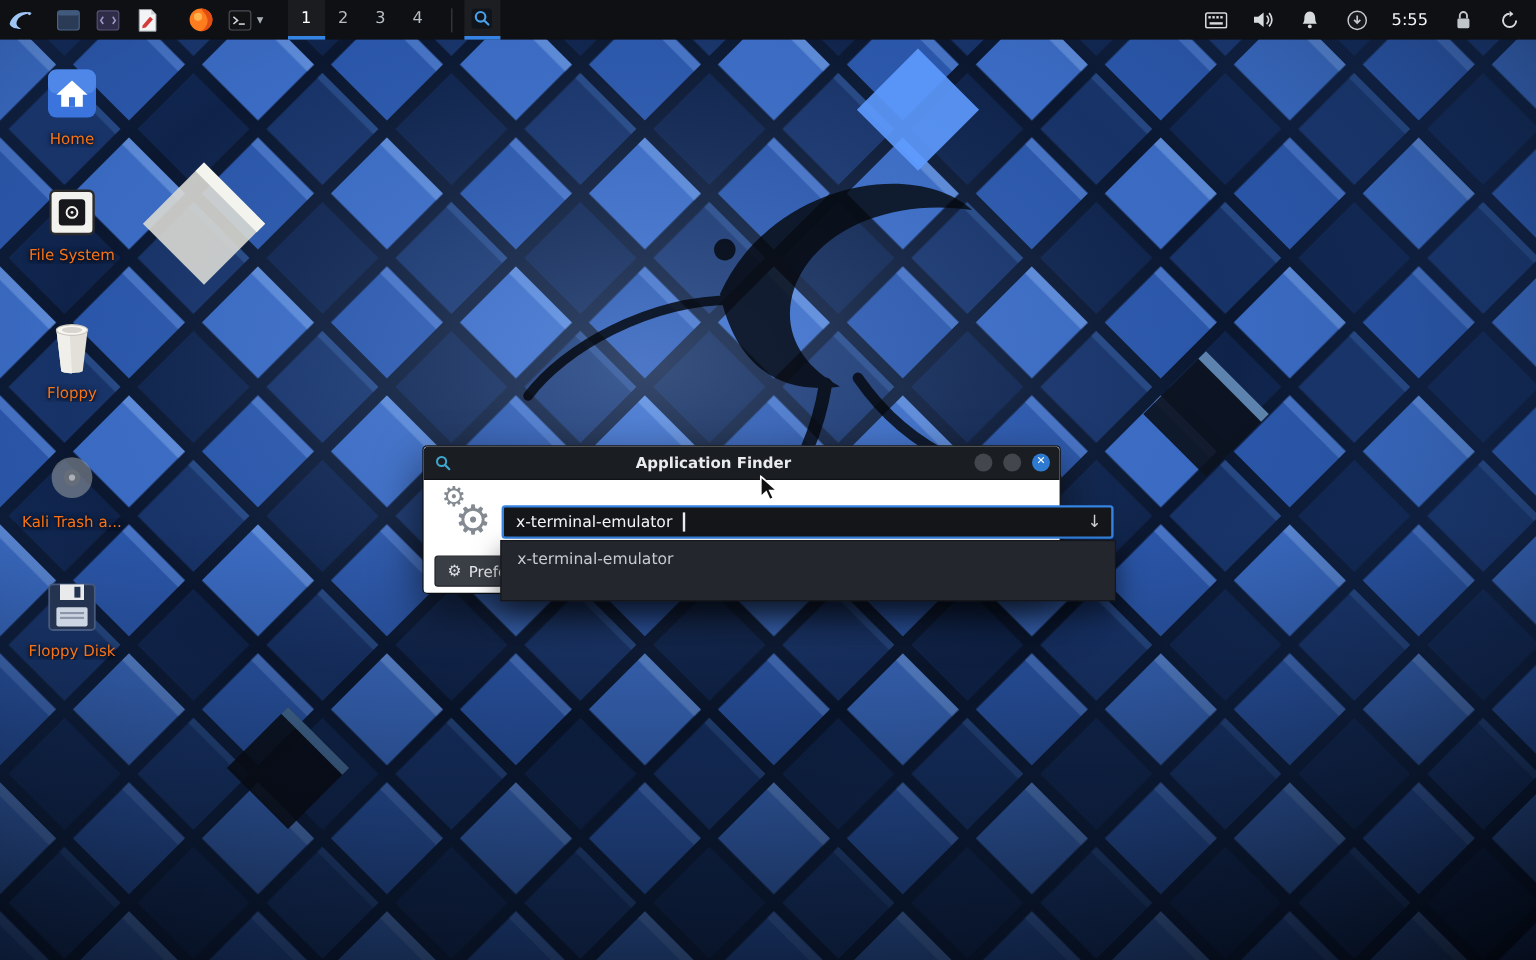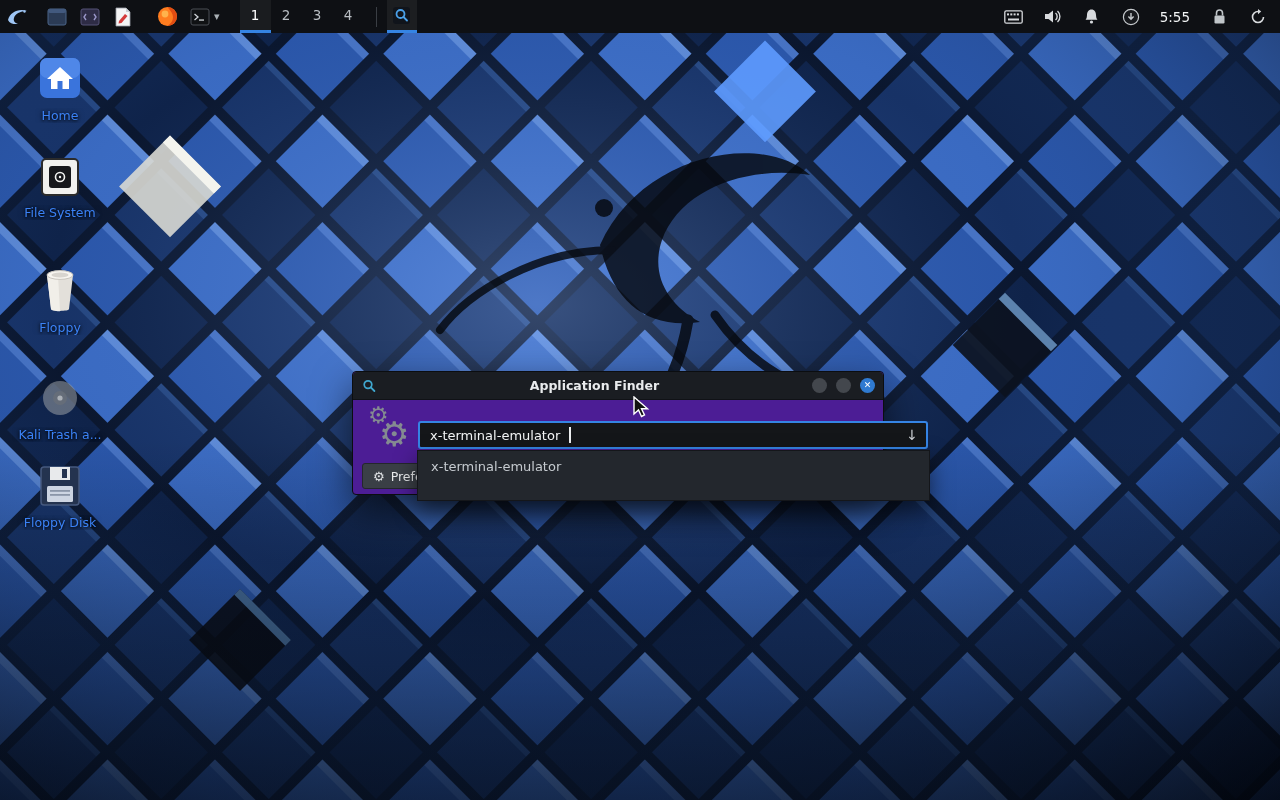--- a/index.html
+++ b/index.html
@@ -25,27 +25,27 @@
   .sep { width:1px; height:20px; background:#3a3e44; margin:0 10px 0 12px; }
   .task-btn { width:30px; height:100%; display:flex; align-items:center; justify-content:center;
               border-bottom:3px solid #3584e4; background:rgba(255,255,255,0.06); cursor:pointer; }
   .panel-right { margin-left:auto; display:flex; align-items:center; gap:19px; padding-right:12px; height:100%; }
   .tray { width:20px; height:20px; display:flex; align-items:center; justify-content:center; cursor:pointer; }
   .clock { font-size:13.5px; color:#f2f4f5; cursor:pointer;text-align:right; }
 
   
   .dicon { position:absolute; left:12px; width:96px; text-align:center; z-index:5; cursor:pointer; }
   .dicon .img { height:50px; display:flex; align-items:flex-end; justify-content:center; }
-  .dicon .lbl { margin-top:7px; font-size:12.5px; color:#3b82f6;
+  .dicon .lbl { margin-top:7px; font-size:12.5px; color:#f97316;
                 text-shadow:0 1px 3px rgba(0,0,0,0.95), 0 0 6px rgba(0,0,0,0.6);
                 white-space:nowrap; overflow:hidden; text-overflow:ellipsis; }
 
   
   .finder { position:absolute; left:352px; top:371px; width:532px; height:124px;
-            background:#4c1d95; border:1px solid #0b0d10; border-radius:4px;
+            background:#ffffff; border:1px solid #0b0d10; border-radius:4px;
             box-shadow:0 16px 38px rgba(0,0,0,0.6); z-index:20; }
   .titlebar { height:28px; display:flex; align-items:center; padding:0 8px;
               background:#1a1d22; border-bottom:1px solid #101216; border-radius:4px 4px 0 0; }
   .titlebar .appico { width:16px; height:16px; }
   .title { flex:1; text-align:center; font-size:12.5px; font-weight:bold; color:#e9ebed; }
   .winbtns { display:flex; gap:9px; }
   .wbtn { width:15px; height:15px; border-radius:50%; background:#43474d; cursor:pointer;
           display:flex; align-items:center; justify-content:center; }
   .wbtn.close { background:#2f7ad1; color:#fff; font-size:9px; line-height:1; }
   .gears { position:absolute; left:14px; top:34px; width:50px; height:52px; color:#848a91; }
@@ -282,21 +282,21 @@
   <div class="img">
       <svg width="44" height="44" viewBox="0 0 44 44">
     <circle cx="22" cy="22" r="17" fill="#9aa0a6" opacity="0.55"></circle>
     <circle cx="22" cy="22" r="7" fill="#6d7278" opacity="0.6"></circle>
     <circle cx="22" cy="22" r="2.6" fill="#c9cdd1" opacity="0.7"></circle>
   </svg>
     </div>
   <div class="lbl">Kali Trash a...</div>
 </div>
 
-<div class="dicon" style="top:458px">
+<div class="dicon" style="top:478px">
   <div class="img">
       <svg width="44" height="44" viewBox="0 0 44 44">
     <rect x="3" y="3" width="38" height="38" rx="3" fill="#253половина"></rect>
     <rect x="3" y="3" width="38" height="38" rx="3" fill="#24334f" stroke="#46597f" stroke-width="1.5"></rect>
     <rect x="12" y="3" width="20" height="13" fill="#e8eaec"></rect>
     <rect x="24" y="5" width="5" height="9" fill="#24334f"></rect>
     <rect x="9" y="22" width="26" height="16" rx="1.5" fill="#cdd5e2"></rect>
     <rect x="12" y="26" width="20" height="1.8" fill="#8b96a8"></rect>
     <rect x="12" y="30" width="20" height="1.8" fill="#8b96a8"></rect>
   </svg>

